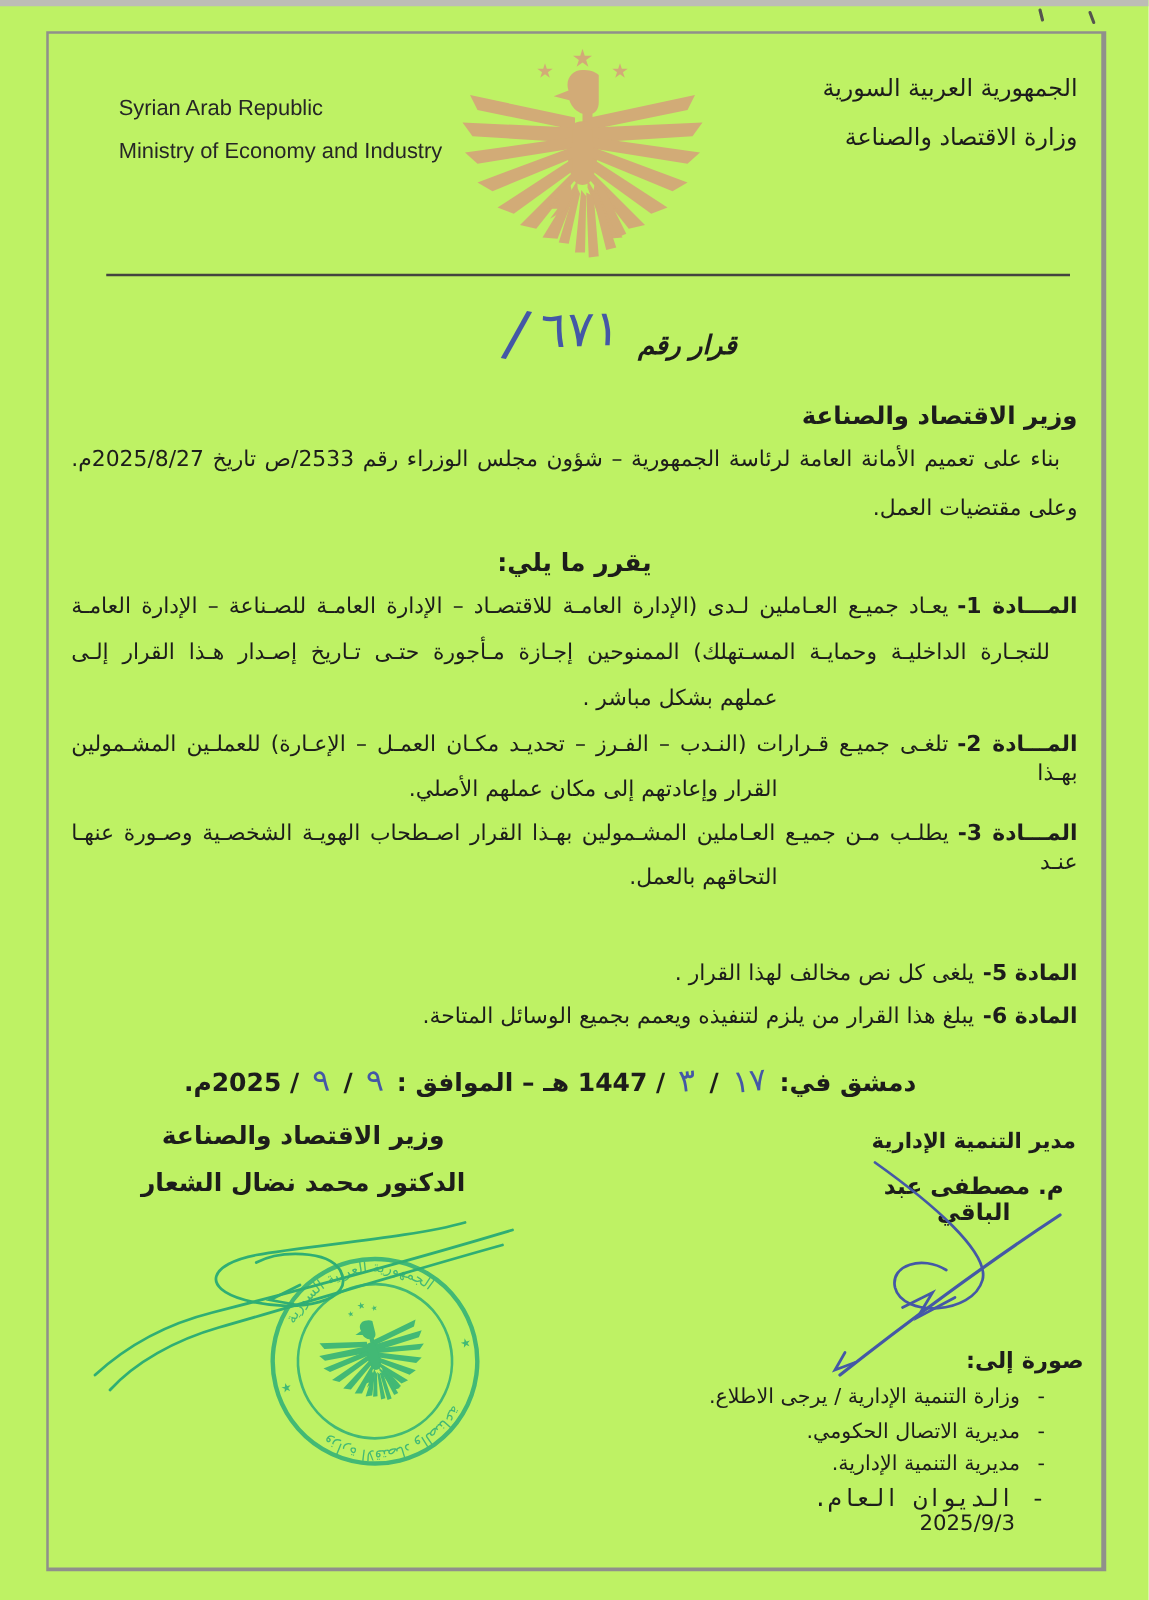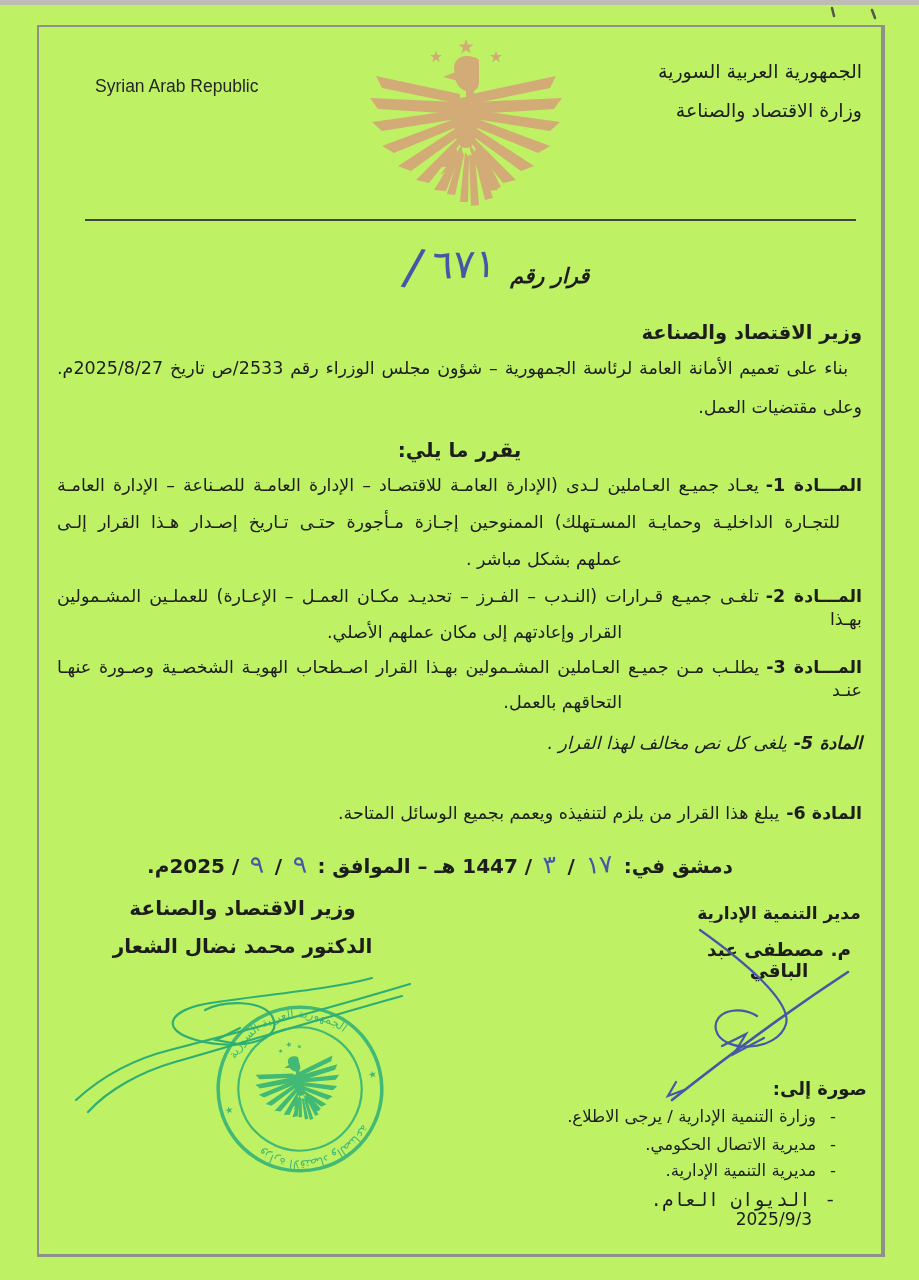--- a/index.html
+++ b/index.html
@@ -63,20 +63,21 @@
         <path d="M110,100l18,42l7,-3l-18,-36z"></path>
         <path d="M90,98l-16,12l7,1l-9,8l8,0l-6,8l12,-7l6,-12z"></path>
       </g>
     </defs>
   </svg>
 
   <div class="abs scan-strip"></div>
   <div class="abs frame"></div>
 
   <div class="abs en" style="left:95px;top:76px;font-size:17.5px;">Syrian Arab Republic</div>
+  <div class="abs en" style="left:95px;top:110px;font-size:17.5px;">Ministry of Economy and Industry</div>
   <div class="abs ar" style="right:57px;top:60px;font-size:19px;">الجمهورية العربية السورية</div>
   <div class="abs ar" style="right:57px;top:99px;font-size:19px;">وزارة الاقتصاد والصناعة</div>
 
   <svg class="abs" style="left:366px;top:36px;" width="200" height="172" viewBox="0 0 200 172">
     <g fill="#d2ab77">
       <use href="#star5" transform="translate(100,11) scale(8)"></use>
       <use href="#star5" transform="translate(70,21) scale(6.5)"></use>
       <use href="#star5" transform="translate(130,21) scale(6.5)"></use>
       <use href="#eagle-shape" transform="translate(0,12)"></use>
     </g>
@@ -105,21 +106,21 @@
   <div class="abs ar line just" style="top:585px;">
     <span class="lbl">المـــادة 2-</span><span>تلغـى جميـع قـرارات (النـدب – الفـرز – تحديـد مكـان العمـل – الإعـارة) للعملـين المشـمولين بهـذا</span>
   </div>
   <div class="abs ar line right" style="top:621px;padding-right:240px;width:565px;">القرار وإعادتهم إلى مكان عملهم الأصلي.</div>
 
   <div class="abs ar line just" style="top:656px;">
     <span class="lbl">المـــادة 3-</span><span>يطلـب مـن جميـع العـاملين المشـمولين بهـذا القرار اصـطحاب الهويـة الشخصـية وصـورة عنهـا عنـد</span>
   </div>
   <div class="abs ar line right" style="top:691px;padding-right:240px;width:565px;">التحاقهم بالعمل.</div>
 
-  <div class="abs ar line right" style="top:732px;font-style:italic;">
+  <div class="abs ar line right" style="top:768px;">
     <span class="lbl">المادة 5-</span><span>يلغى كل نص مخالف لهذا القرار .</span>
   </div>
   <div class="abs ar line right" style="top:802px;">
     <span class="lbl">المادة 6-</span><span>يبلغ هذا القرار من يلزم لتنفيذه ويعمم بجميع الوسائل المتاحة.</span>
   </div>
 
   <div class="abs ar" style="right:186px;top:852px;font-size:20px;font-weight:600;">
     <span>دمشق في:</span>
     <span class="hw">١٧</span>
     <span>/</span>

